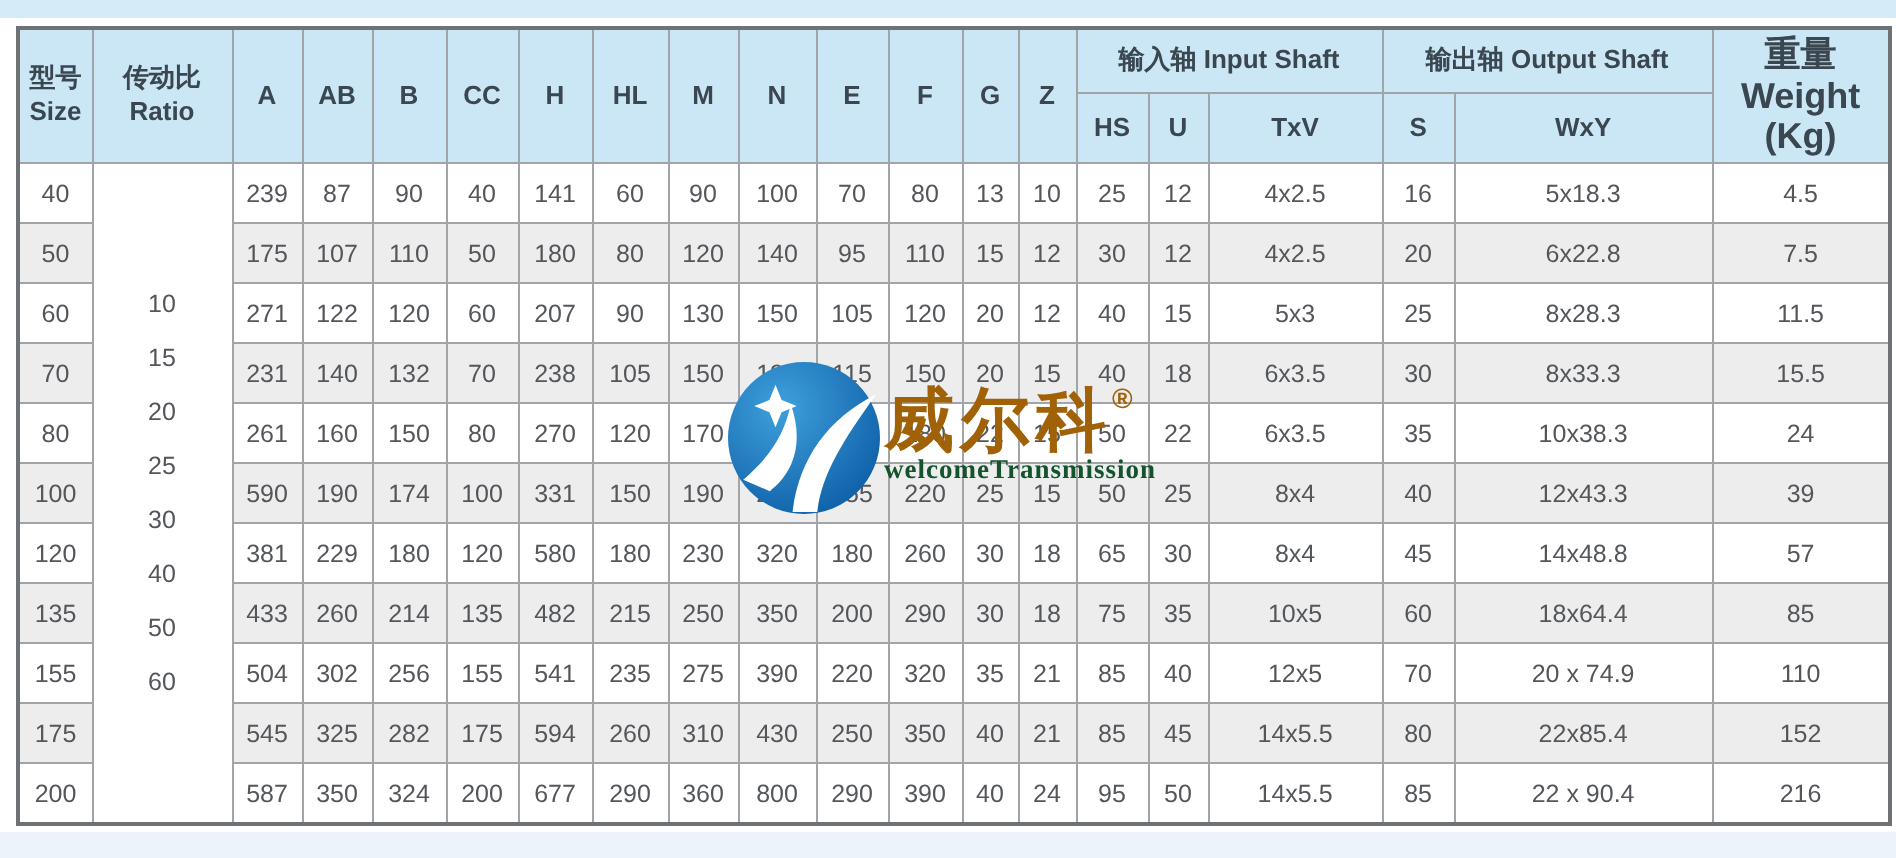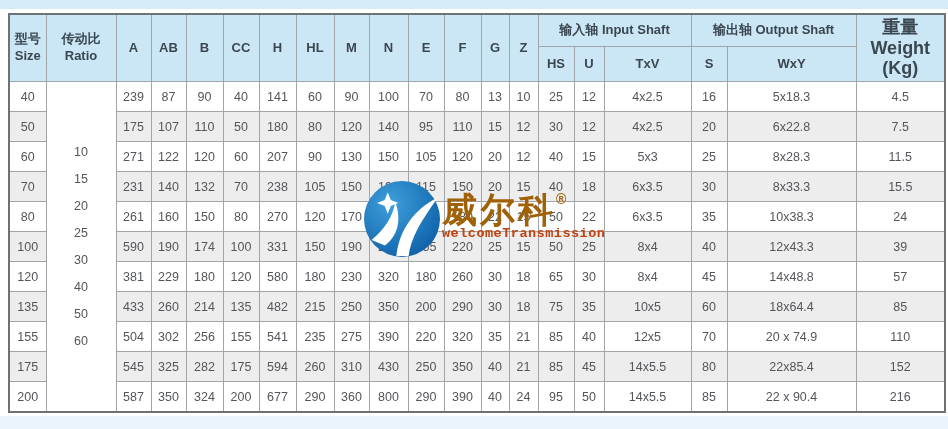--- a/index.html
+++ b/index.html
@@ -17,22 +17,22 @@
   tbody td{height:29px;font-size:12.5px;color:#53565a;background:#ffffff;}
   tbody tr.alt td{background:#ededed;}
   td.ratio{background:#ffffff !important;color:#53565a;}
   td.ratio div{line-height:27px;}
   
   .watermark{position:absolute;left:364px;top:181px;display:flex;align-items:flex-start;z-index:5;}
   .wm-text{margin-left:2px;}
   .brand{margin-top:11px;font-size:35px;font-weight:900;color:#a16207;letter-spacing:3px;
          line-height:1;white-space:nowrap;}
   .brand sup{font-size:14px;font-weight:700;letter-spacing:0;vertical-align:18px;}
-  .tagline{margin-top:-1px;font-family:Liberation Mono, monospace;font-size:13.5px;font-weight:600;
-           color:#c2410c;letter-spacing:.5px;white-space:nowrap;}
+  .tagline{margin-top:-1px;font-family:Liberation Serif, serif;font-size:13.5px;font-weight:600;
+           color:#14532d;letter-spacing:.5px;white-space:nowrap;}
 </style>
 </head>
 <body>
 
 <div class="page">
   <div class="top-strip"></div>
   <div class="bottom-strip"></div>
 
   <table class="spec">
     <colgroup>

